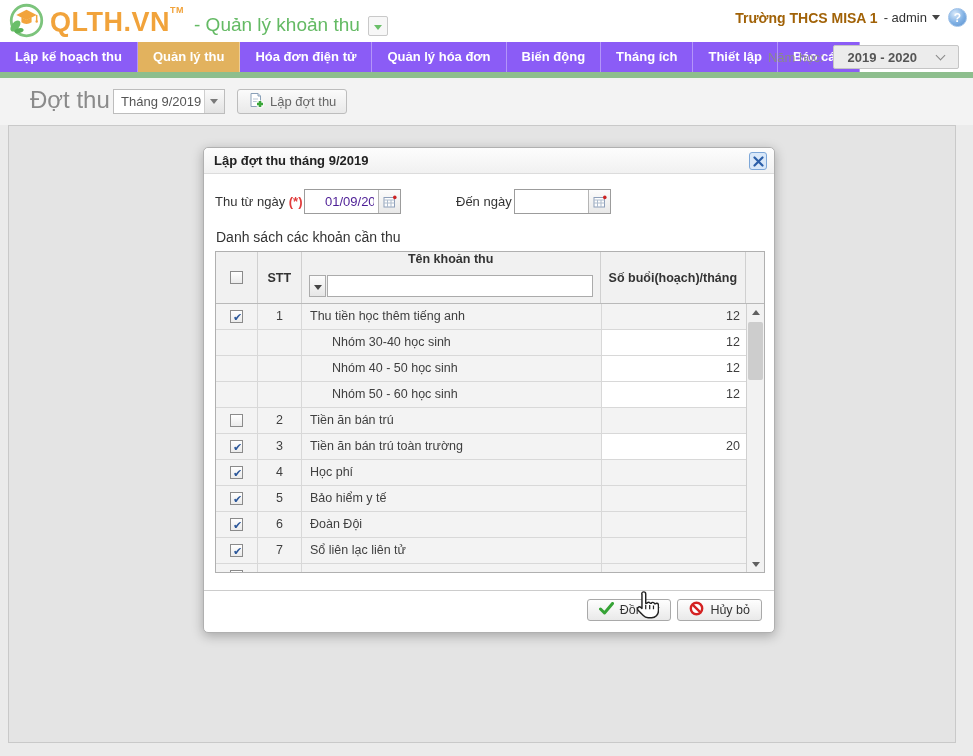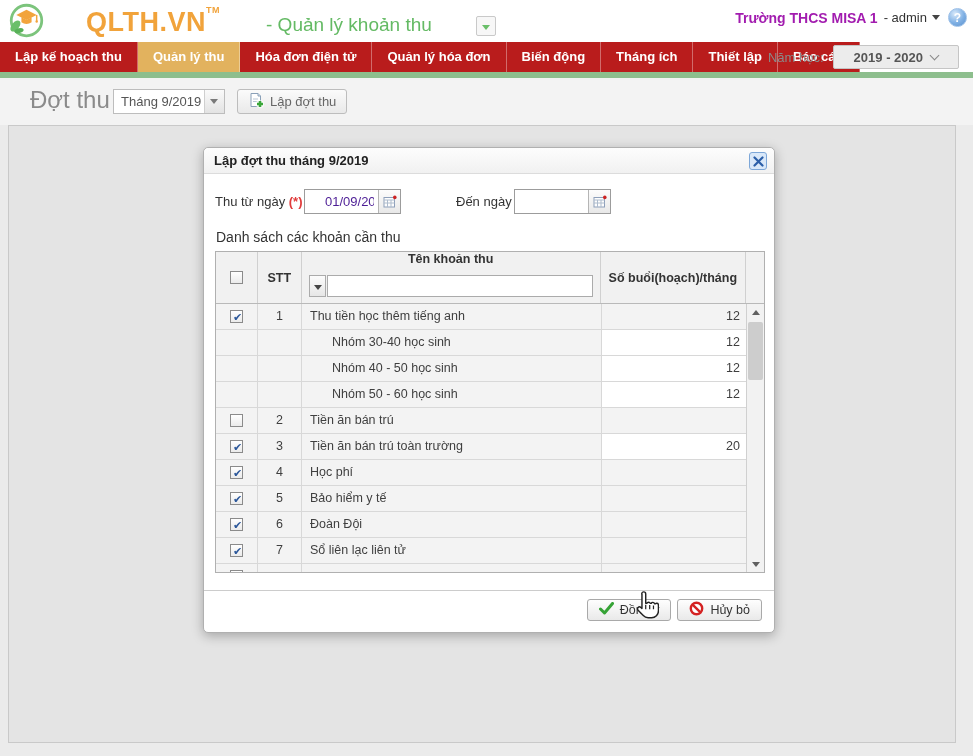--- a/index.html
+++ b/index.html
@@ -2,44 +2,44 @@
 <html><head>
 <meta charset="utf-8">
 <style>
   * { box-sizing: border-box; margin: 0; padding: 0; }
   html,body { width:973px; height:756px; }
   body { font-family:"Liberation Sans","DejaVu Sans",sans-serif; background:#ebebeb; position:relative; overflow:hidden; }
   .screen { position:absolute; inset:0; width:973px; height:756px; }
 
   
   .top-header { position:absolute; left:0; top:0; width:100%; height:42px; background:#fff; }
-  .brand { position:absolute; left:8px; top:2px; display:flex; align-items:center;gap:36px; }
+  .brand { position:absolute; left:8px; top:2px; display:flex; align-items:center; }
   .brand-text { font-size:27px; font-weight:bold; color:#f1a33b; letter-spacing:0.5px; margin-left:5px; }
   .brand-tm { font-size:9px; font-weight:bold; color:#f1a33b; vertical-align:top; position:relative; top:-2px; }
   .module-title { font-size:19px; color:#64ba64; margin-left:10px; position:relative; top:2px; }
   .module-drop { width:20px; height:20px; border:1px solid #c9c9c9; background:#f7f7f7; border-radius:2px; margin-left:8px; position:relative; top:3px; }
   .module-drop::after { content:""; position:absolute; left:5px; top:8px; border:4px solid transparent; border-top:5px solid #6abf69; }
   .user-area { position:absolute; right:6px; top:8px; display:flex; align-items:center; }
-  .school-name { font-size:14px; font-weight:bold; color:#a21caf; }
+  .school-name { font-size:14px; font-weight:bold; color:#a16207; }
   .user-name { font-size:13px; color:#333; margin-left:6px; }
   .user-caret { margin-left:5px; border:4px solid transparent; border-top:5px solid #444; position:relative; top:2px; }
   .help-btn { width:19px; height:19px; border-radius:50%; margin-left:8px;
     background:radial-gradient(circle at 35% 28%, #d8e9fa, #7fb0e4 55%, #5b8fcc);
     border:1px solid #9cc0e8; color:#fff; font-weight:bold; font-size:12px; text-align:center; line-height:18px; }
   .help-btn::after { content:"?"; }
 
   
   .navbar { position:absolute; left:0; top:42px; width:100%; height:30px; background:#fff; }
-  .nav-tabs { position:absolute; left:0; top:0; height:30px; display:flex; background:#b91c1c; }
+  .nav-tabs { position:absolute; left:0; top:0; height:30px; display:flex; background:#8b5cf6; }
   .nav-tab { height:30px; line-height:30px; padding:0 15px; font-size:13px; font-weight:bold; color:#fff; border-right:1px solid rgba(255,255,255,0.35); white-space:nowrap; cursor:default; }
   .nav-tab.active { background:#e2b25e; }
   .nav-strip { position:absolute; left:0; top:72px; width:100%; height:6px; background:#8dbe8d; }
   .year-area { position:absolute; right:14px; top:3px; height:24px; display:flex; align-items:center; }
   .year-label { font-size:13px; color:#8a8a8a; margin-right:9px; }
-  .year-select { height:24px; background:#ececec; border:1px solid #c5c5c5; border-radius:2px; display:flex; align-items:center; padding:0 20px; font-size:13px; font-weight:bold; color:#555; }
+  .year-select { height:24px; background:#ececec; border:1px solid #c5c5c5; border-radius:2px; display:flex; align-items:center; padding:0 14px; font-size:13px; font-weight:bold; color:#555;gap:12px; }
   .year-select .chev { margin-left:8px; width:7px; height:7px; border-right:1.5px solid #888; border-bottom:1.5px solid #888; transform:rotate(45deg); position:relative; top:-2px; }
 
   
   .toolbar { position:absolute; left:0; top:78px; width:100%; height:47px; background:#f3f3f3; }
   .page-title { position:absolute; left:30px; top:8px; font-size:24px; color:#8a8a8a; }
   .period-select { position:absolute; left:113px; top:11px; width:112px; height:25px; background:#fff; border:1px solid #bdbdbd; display:flex; align-items:center; font-size:13px; color:#555; }
   .period-select .txt { flex:1; padding-left:7px; }
   .period-select .dd { width:20px; height:100%; background:linear-gradient(#fafafa,#e3e3e3); border-left:1px solid #cfcfcf; position:relative; }
   .period-select .dd::after { content:""; position:absolute; left:5px; top:9px; border:4px solid transparent; border-top:5px solid #7a7a7a; }
   .create-btn { position:absolute; left:237px; top:11px; height:25px; display:flex; align-items:center; gap:6px; padding:0 10px; background:linear-gradient(#fbfbfb,#e9e9e9); border:1px solid #bdbdbd; border-radius:3px; font-size:13px; color:#666; }

